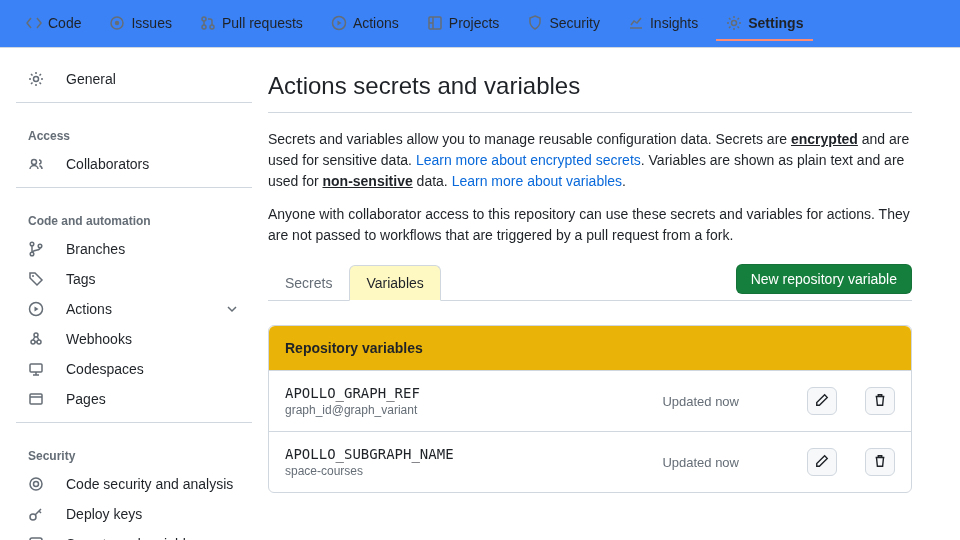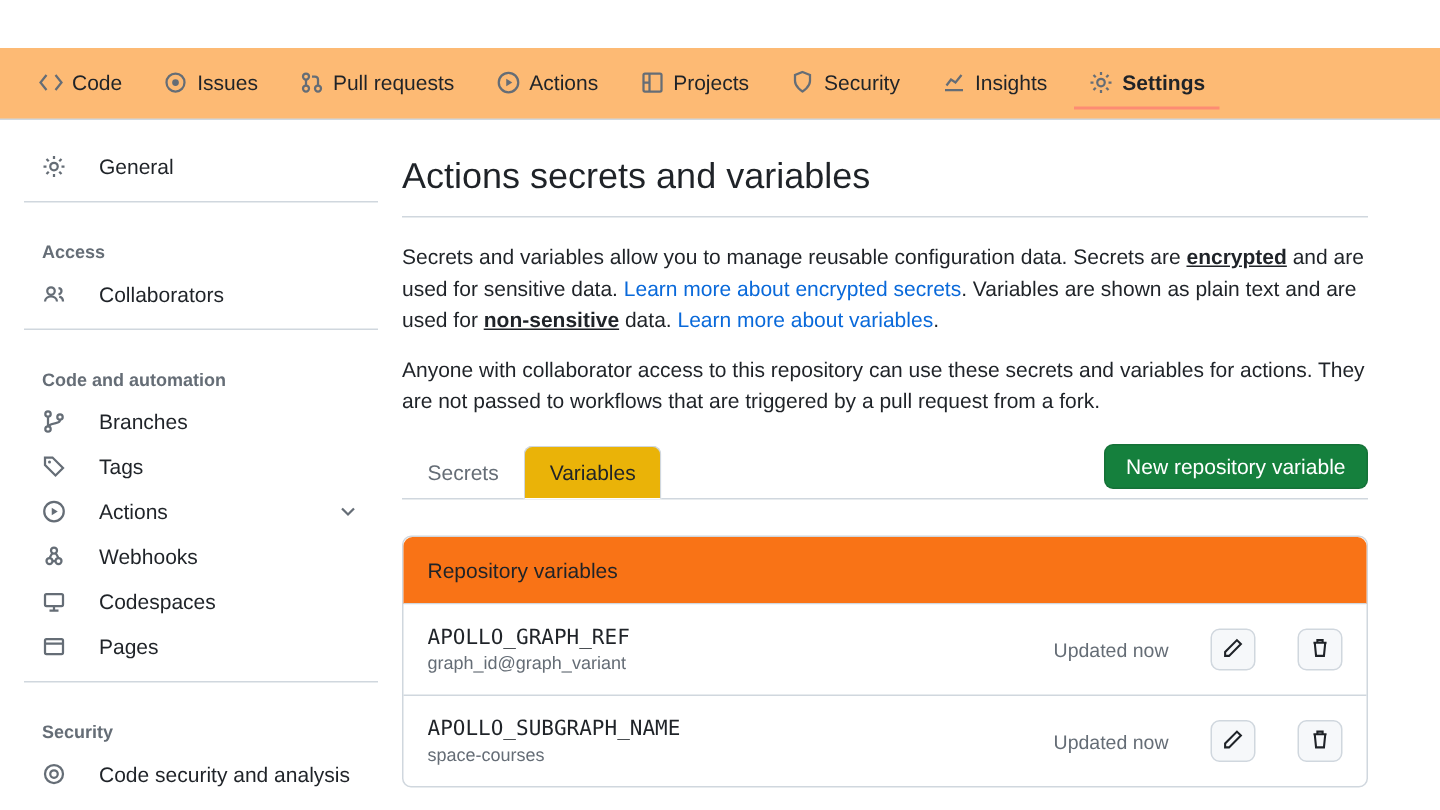--- a/index.html
+++ b/index.html
@@ -1,46 +1,46 @@
 <!DOCTYPE html>
 <html><head>
 <meta charset="utf-8">
 <style>
 * { box-sizing: border-box; margin: 0; padding: 0; }
 body { font-family: -apple-system, BlinkMacSystemFont, "Segoe UI", Helvetica, Arial, sans-serif; font-size: 14px; color: #1f2328; background: #fff; }
-.topnav { display: flex; align-items: center; gap: 8px; padding: 0 16px; height: 48px; border-bottom: 1px solid #d0d7de; background: #fdba74; margin-top: 32px; }
+.topnav { display: flex; align-items: center; gap: 8px; padding: 0 16px; height: 48px; border-bottom: 1px solid #d0d7de; background: #3b82f6; }
 .topnav-item { display: flex; align-items: center; gap: 6px; padding: 8px 10px; cursor: pointer; color: #1f2328; font-size: 14px; border-bottom: 2px solid transparent; }
 .topnav-item.active { border-bottom: 2px solid #fd8c73; font-weight: 600; }
 .icon { display: inline-flex; width: 16px; height: 16px; }
 .icon svg { width: 16px; height: 16px; fill: none; stroke: #656d76; stroke-width: 1.5; }
 .layout { display: flex; }
 .sidebar { width: 260px; padding: 16px 8px 16px 16px; }
 .side-item { display: flex; align-items: center; gap: 22px; padding: 7px 12px; border-radius: 6px; cursor: pointer; font-size: 14px; }
 .side-head { font-size: 12px; color: #656d76; font-weight: 600; padding: 18px 12px 6px; }
 .side-divider { border-top: 1px solid #d0d7de; margin: 8px 0; }
 .side-item .chev { margin-left: auto; }
 .main { flex: 1; padding: 24px 48px 24px 8px; max-width: 880px; }
 h1 { font-size: 24px; font-weight: 400; margin-bottom: 12px; }
 .hr { border-bottom: 1px solid #d0d7de; margin-bottom: 16px; }
 .intro p { margin-bottom: 12px; line-height: 1.5; }
 .intro a { color: #0969da; text-decoration: none; }
 .intro b { font-weight: 600; text-decoration: underline; }
 .tabrow { display: flex; align-items: center; border-bottom: 1px solid #d0d7de; margin-top: 18px; }
 .tab { padding: 9px 16px; cursor: pointer; color: #656d76; font-size: 14px; border: 1px solid transparent; border-bottom: none; }
-.tab.active { color: #1f2328; border: 1px solid #d0d7de; border-bottom: 1px solid #fff; border-radius: 6px 6px 0 0; margin-bottom: -1px; background: #eab308; }
+.tab.active { color: #1f2328; border: 1px solid #d0d7de; border-bottom: 1px solid #fff; border-radius: 6px 6px 0 0; margin-bottom: -1px; background: #fef9c3; }
 .tabrow .spacer { flex: 1; }
 .btn-primary { background: #15803d; color: #fff; border: 1px solid rgba(27,31,36,.15); padding: 6px 14px; border-radius: 6px; font-size: 14px; font-weight: 500; cursor: pointer; margin-bottom: 6px; }
 .panel { border: 1px solid #d0d7de; border-radius: 6px; margin-top: 24px; }
-.panel-head { background: #f97316; padding: 14px 16px; font-weight: 400; border-bottom: 1px solid #d0d7de; border-radius: 6px 6px 0 0; }
+.panel-head { background: #eab308; padding: 14px 16px; font-weight: 700; border-bottom: 1px solid #d0d7de; border-radius: 6px 6px 0 0; }
 .row { display: flex; align-items: center; padding: 14px 16px; border-bottom: 1px solid #d0d7de; gap: 28px; }
 .row:last-child { border-bottom: none; }
 .row .meta { flex: 1; }
 .row .name { font-weight: 400; font-size: 14px; font-family: ui-monospace, SFMono-Regular, Menlo, monospace; }
 .row .val { color: #656d76; font-size: 12px; margin-top: 2px; }
-.row .updated { color: #656d76; font-size: 13px; }
+.row .updated { color: #656d76; font-size: 13px; margin-right: 40px; }
 .iconbtn { width: 30px; height: 28px; border: 1px solid #d0d7de; border-radius: 6px; background: #f6f8fa; display: inline-flex; align-items: center; justify-content: center; cursor: pointer; }
 .iconbtn svg { width: 14px; height: 14px; stroke: #1f2328; fill: none; stroke-width: 1.6; }
 </style>
 </head>
 <body>
 
 <div class="topnav" id="topnav">
     <div class="topnav-item">
       <span class="icon">
         <svg viewBox="0 0 16 16">

